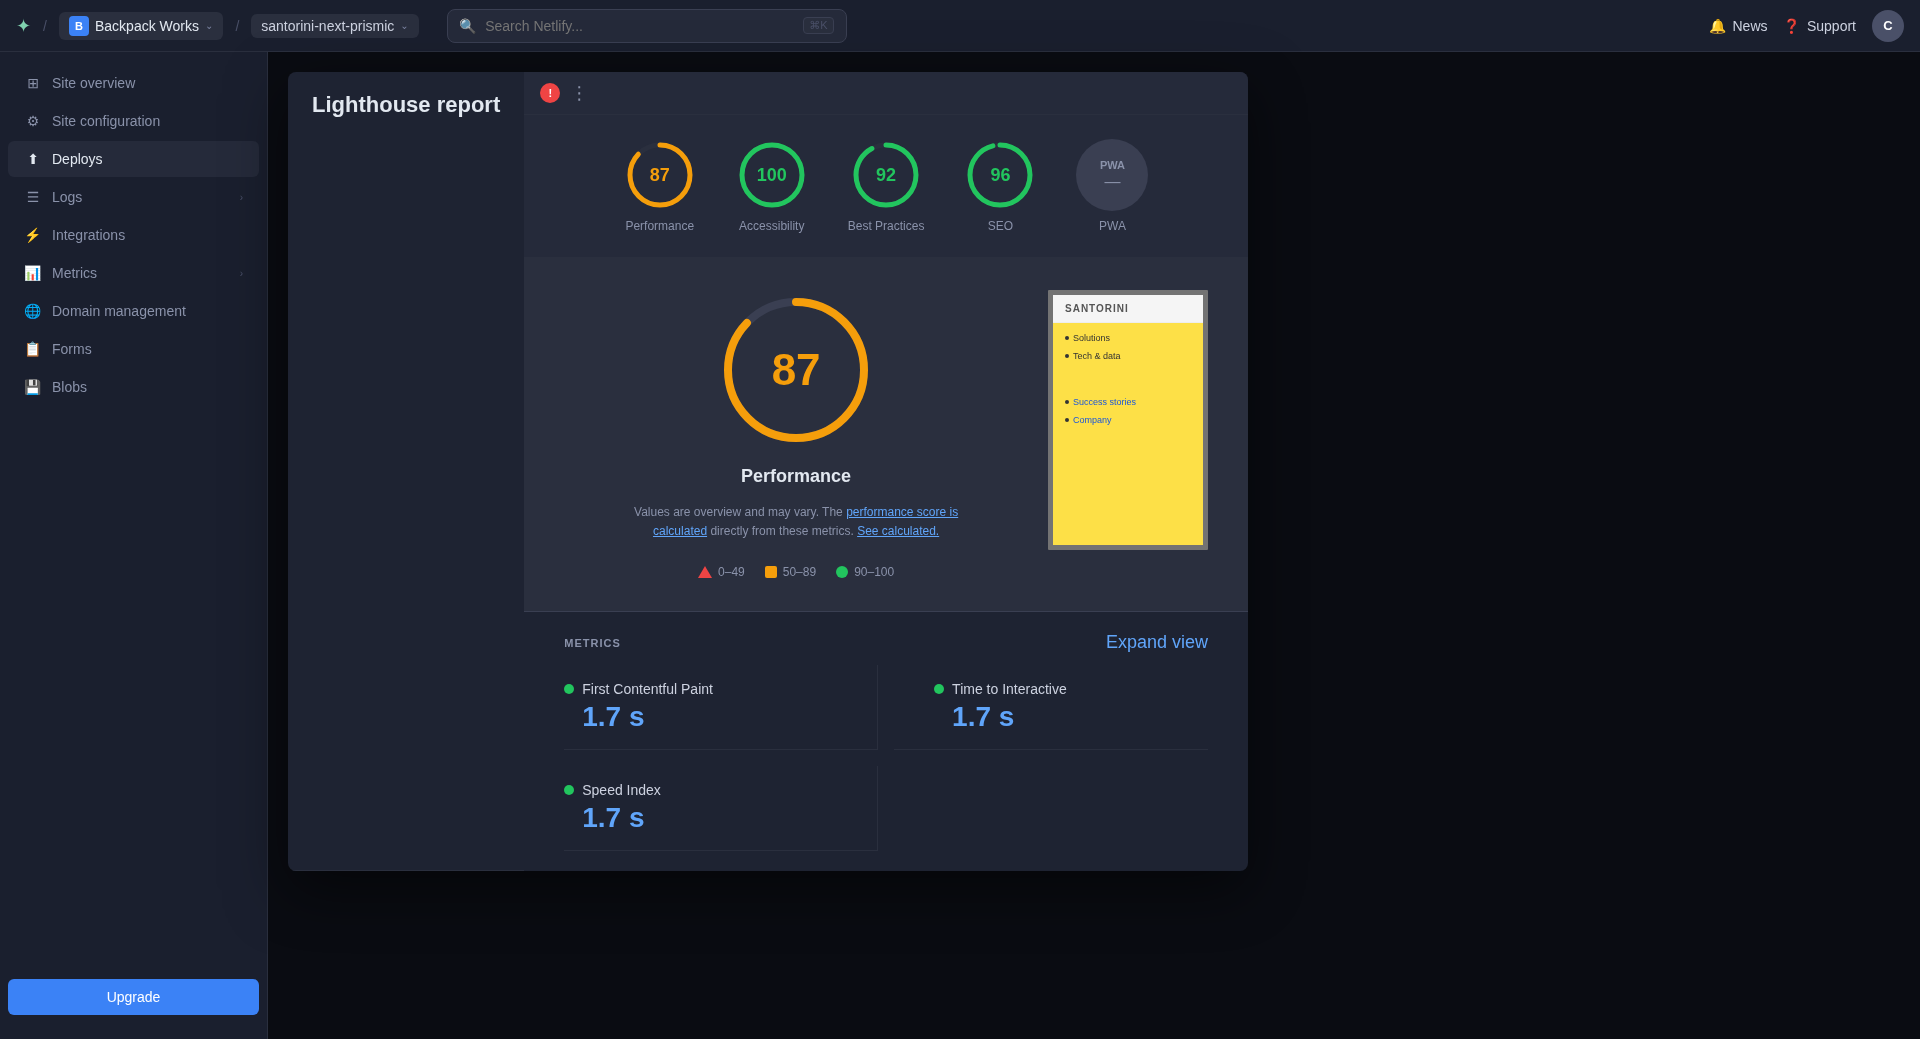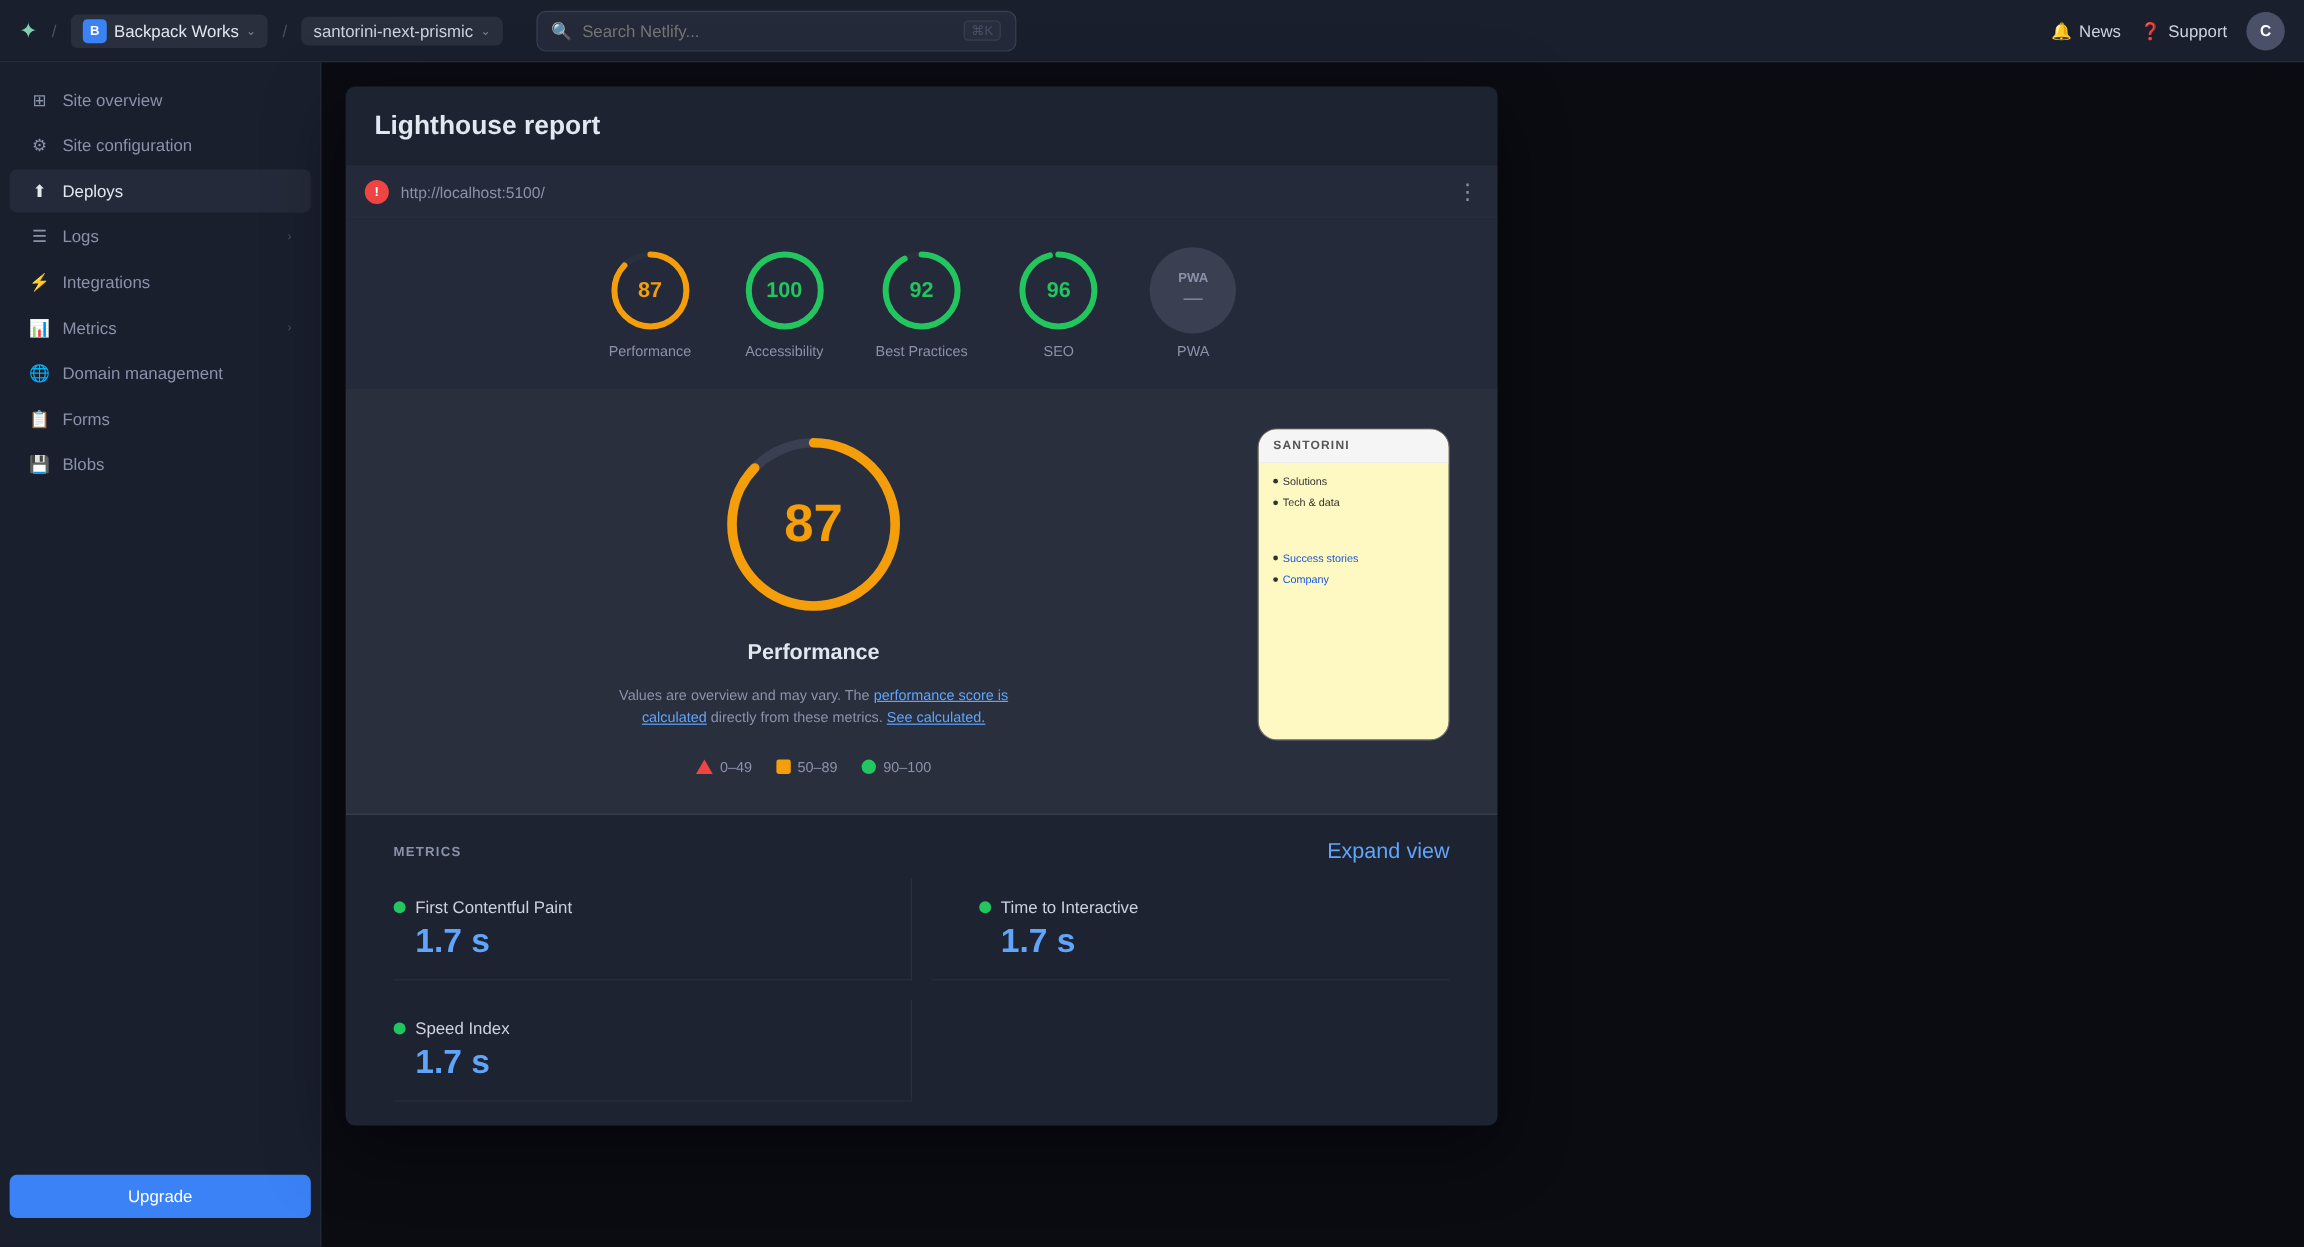--- a/index.html
+++ b/index.html
@@ -35,21 +35,21 @@
 
     
     .content { flex: 1; background: #141824; overflow: auto; position: relative; }
 
     
     .bg-content { padding: 40px; opacity: 0.4; }
     .bg-title { font-size: 24px; color: #e2e8f0; margin-bottom: 20px; }
 
     
     .modal-overlay { position: fixed; top: 52px; left: 268px; right: 0; bottom: 0; display: flex; align-items: flex-start; justify-content: flex-start; padding: 20px; z-index: 10; background: rgba(0,0,0,0.5); }
-    .modal { background: #1e2332; border-radius: 8px; width: 960px; max-height: calc(100vh - 90px); overflow: hidden; display: flex; flex-direction: column; box-shadow: 0 20px 60px rgba(0,0,0,0.5); }
+    .modal { background: #1e2332; border-radius: 8px; width: 960px; max-height: calc(100vh - 90px); overflow: hidden; display: flex; flex-direction: row; box-shadow: 0 20px 60px rgba(0,0,0,0.5); }
     .modal-header { padding: 20px 24px; border-bottom: 1px solid #2a2f3e; }
     .modal-title { font-size: 22px; font-weight: 600; color: #e2e8f0; }
 
     
     .lighthouse-body { overflow-y: auto; flex: 1; }
     .lh-url-bar { display: flex; align-items: center; background: #252a3a; padding: 10px 16px; gap: 10px; border-bottom: 1px solid #2a2f3e; }
     .lh-url-icon { width: 20px; height: 20px; background: #ef4444; border-radius: 50%; display: flex; align-items: center; justify-content: center; color: #fff; font-size: 11px; font-weight: bold; }
     .lh-url-text { color: #8a92aa; font-size: 13px; flex: 1; }
     .lh-url-menu { color: #8a92aa; cursor: pointer; font-size: 18px; }
 
@@ -77,21 +77,21 @@
     .lh-perf-title { font-size: 18px; font-weight: 600; color: #e2e8f0; }
     .lh-perf-desc { font-size: 12px; color: #8a92aa; text-align: center; max-width: 360px; line-height: 1.6; }
     .lh-perf-desc a { color: #60a5fa; }
     .lh-legend { display: flex; gap: 20px; align-items: center; margin-top: 8px; }
     .lh-legend-item { display: flex; align-items: center; gap: 6px; font-size: 12px; color: #8a92aa; }
     .legend-dot { width: 12px; height: 12px; border-radius: 2px; }
     .legend-triangle { width: 0; height: 0; border-left: 7px solid transparent; border-right: 7px solid transparent; border-bottom: 12px solid #ef4444; }
 
     
     .lh-screenshot { width: 160px; flex-shrink: 0; }
-    .lh-screenshot-img { width: 160px; height: 260px; background: #fef9c3; border-radius: 16px; border: 1px solid #737373; overflow: hidden; }
+    .lh-screenshot-img { width: 160px; height: 260px; background: #fde047; border-radius: 1px; border: 5px solid #737373; overflow: hidden; }
     .screenshot-header { background: #f5f5f5; padding: 8px 12px; font-size: 10px; font-weight: 700; color: #555; letter-spacing: 1px; border-bottom: 1px solid #eee; }
     .screenshot-nav { padding: 10px 12px; display: flex; flex-direction: column; gap: 8px; }
     .screenshot-nav-item { font-size: 9px; color: #333; display: flex; align-items: center; gap: 4px; }
     .screenshot-nav-dot { width: 4px; height: 4px; background: #333; border-radius: 50%; }
     .screenshot-nav-link { font-size: 9px; color: #1a56db; }
 
     
     .lh-metrics { padding: 20px 40px; }
     .lh-metrics-header { display: flex; align-items: center; justify-content: space-between; margin-bottom: 12px; }
     .lh-metrics-title { font-size: 11px; font-weight: 700; color: #8a92aa; letter-spacing: 1px; text-transform: uppercase; }
@@ -195,21 +195,20 @@
       <div class="modal">
 
         <div class="modal-header">
           <h2 class="modal-title">Lighthouse report</h2>
         </div>
 
         <div class="lighthouse-body">
 
           <div class="lh-url-bar">
             <div class="lh-url-icon">!</div>
-            <span class="lh-url-text">http://localhost:5100/</span>
             <span class="lh-url-menu">⋮</span>
           </div>
 
           <div class="lh-scores">
 
             <div class="lh-score-item">
               <div class="lh-score-circle">
                 <svg width="72" height="72" viewBox="0 0 72 72">
                   <circle cx="36" cy="36" r="30" fill="none" stroke="#2a2f3e" stroke-width="5"></circle>
                   <circle cx="36" cy="36" r="30" fill="none" stroke="#f59e0b" stroke-width="5" stroke-dasharray="188.5" stroke-dashoffset="24.5" stroke-linecap="round"></circle>

